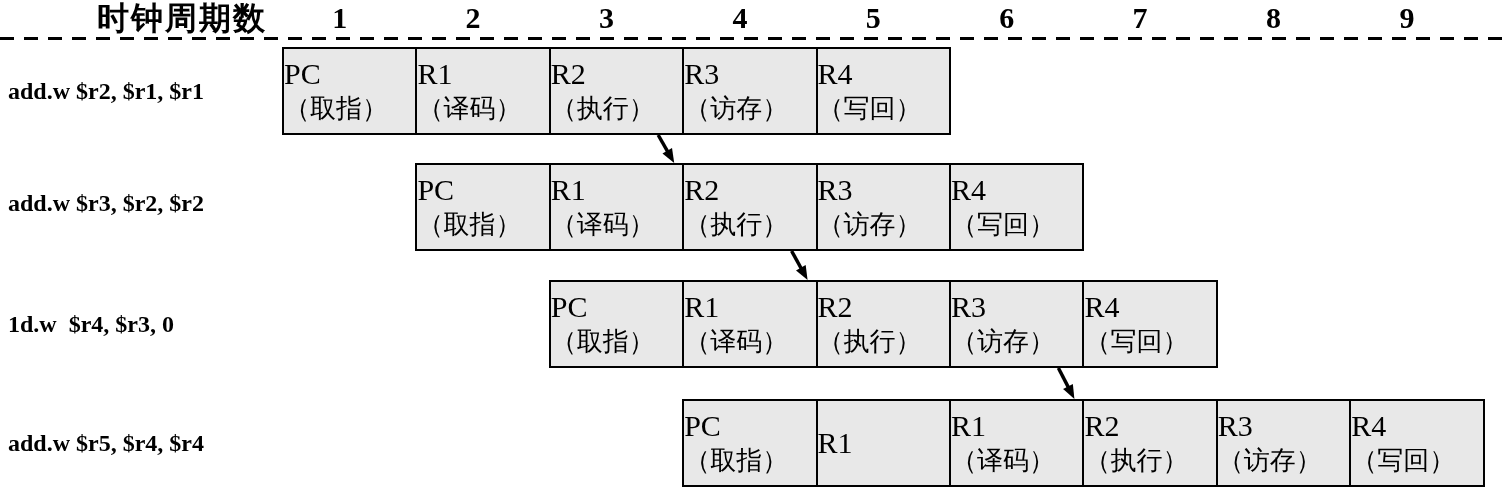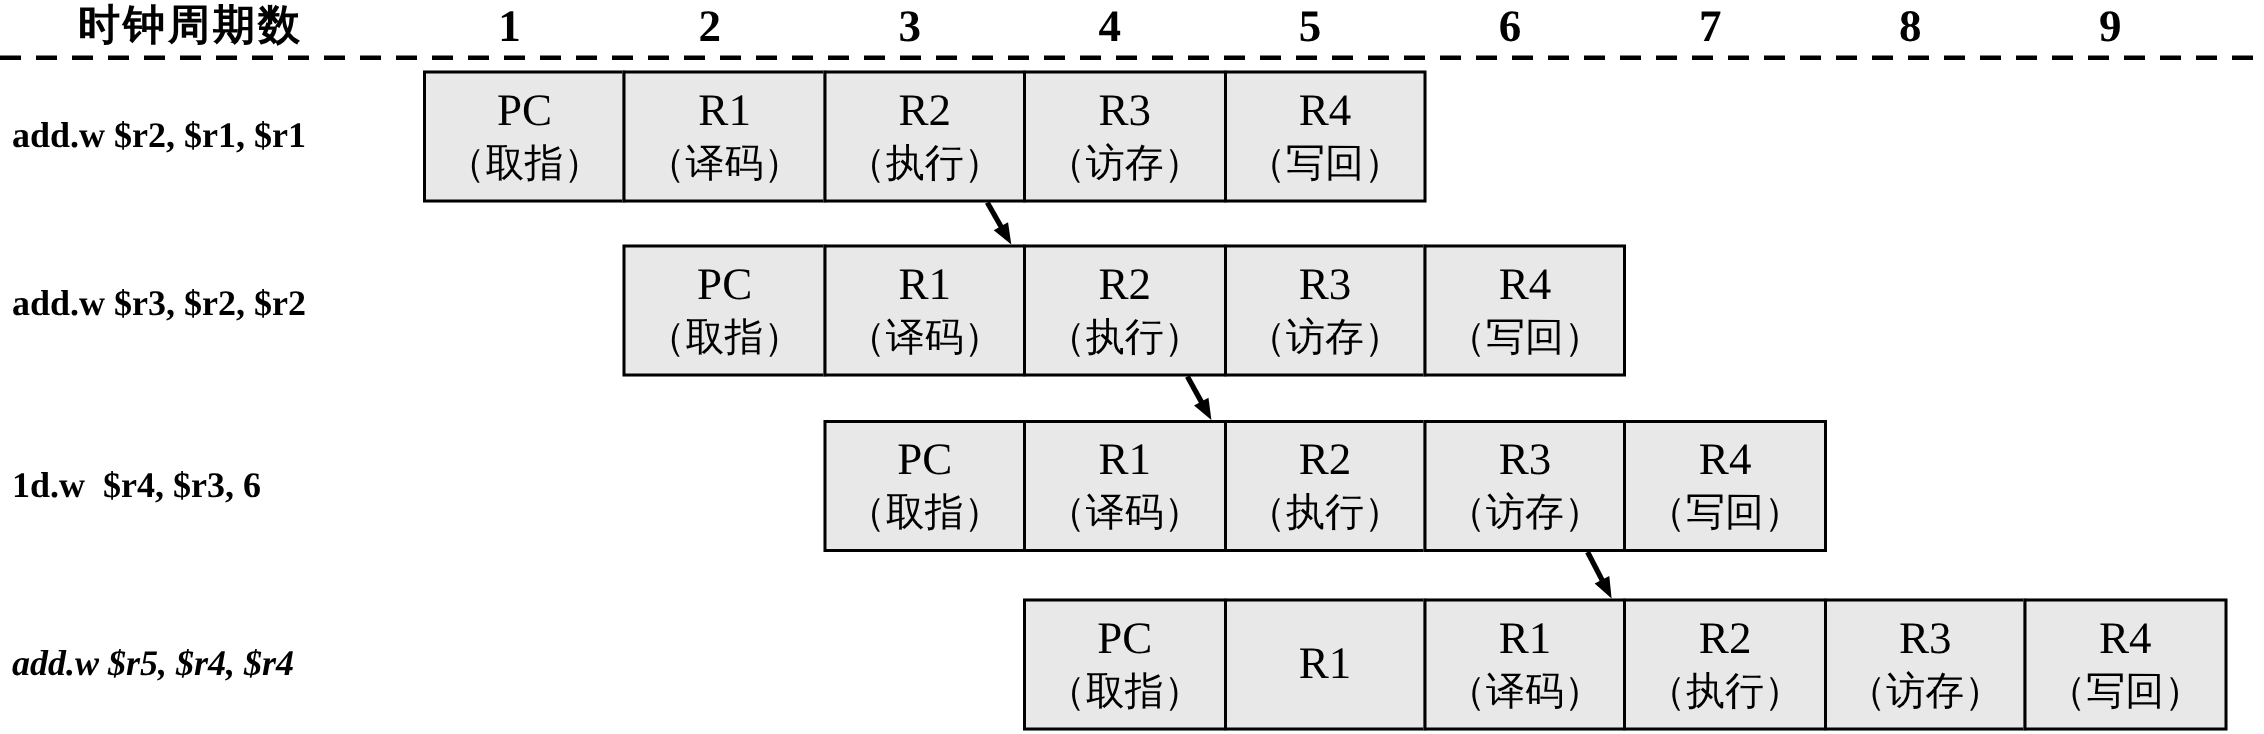--- a/index.html
+++ b/index.html
@@ -6,21 +6,21 @@
   .diagram{
     position:relative;
     width:1509px;height:489px;
     background:var(--bg,#ffffff);
     font-family:"Liberation Serif","DejaVu Serif",serif;
     color:var(--ink,#000);
     overflow:hidden;
   }
   .title{
     position:absolute;left:52px;top:0;width:215px;
-    text-align:left;font-size:28px;font-weight:bold;
+    text-align:right;font-size:32px;font-weight:bold;
     line-height:36px;letter-spacing:2px;white-space:nowrap;
   }
   .cycle-num{
     position:absolute;top:0;transform:translateX(-50%);
     font-size:30px;font-weight:bold;line-height:36px;
   }
   .divider{
     position:absolute;left:0;top:37px;width:1509px;height:3px;
     background:repeating-linear-gradient(to right,
       var(--ink,#000) 0,var(--ink,#000) 14px,
@@ -28,21 +28,21 @@
   }
   .instr-label{
     position:absolute;left:8px;height:88px;
     display:flex;align-items:center;
     font-size:24px;font-weight:bold;white-space:pre;
   }
   .stage-box{
     position:absolute;box-sizing:border-box;height:88px;
     background:var(--fill,#e8e8e8);
     border:2px solid var(--ink,#000);
-    display:flex;flex-direction:column;align-items:center;justify-content:center;
+    display:flex;flex-direction:column;align-items:flex-start;justify-content:center;
     row-gap:2px;
   }
   .stage-reg{font-size:30px;line-height:34px;}
   .stage-action{font-size:26px;line-height:32px;white-space:nowrap;}
   .arrows{position:absolute;left:0;top:0;pointer-events:none;}
 </style>
 </head>
 <body>
 
 <div class="diagram" style="--bg: #ffffff; --fill: #e8e8e8; --ink: #000000;">
@@ -95,42 +95,42 @@
         <div class="stage-action">（执行）</div>
       </div>
       <div class="stage-box" style="left: 815.6px; top: 163px; width: 135.4px;">
         <div class="stage-reg">R3</div>
         <div class="stage-action">（访存）</div>
       </div>
       <div class="stage-box" style="left: 949px; top: 163px; width: 135.4px;">
         <div class="stage-reg">R4</div>
         <div class="stage-action">（写回）</div>
       </div>
-      <div class="instr-label" style="top: 280px;">1d.w  $r4, $r3, 6</div>
+      <div class="instr-label" style="top: 280px;">1d.w  $r4, $r3, 0</div>
       <div class="stage-box" style="left: 548.8px; top: 280px; width: 135.4px;">
         <div class="stage-reg">PC</div>
         <div class="stage-action">（取指）</div>
       </div>
       <div class="stage-box" style="left: 682.2px; top: 280px; width: 135.4px;">
         <div class="stage-reg">R1</div>
         <div class="stage-action">（译码）</div>
       </div>
       <div class="stage-box" style="left: 815.6px; top: 280px; width: 135.4px;">
         <div class="stage-reg">R2</div>
         <div class="stage-action">（执行）</div>
       </div>
       <div class="stage-box" style="left: 949px; top: 280px; width: 135.4px;">
         <div class="stage-reg">R3</div>
         <div class="stage-action">（访存）</div>
       </div>
       <div class="stage-box" style="left: 1082.4px; top: 280px; width: 135.4px;">
         <div class="stage-reg">R4</div>
         <div class="stage-action">（写回）</div>
       </div>
-      <div class="instr-label" style="top: 399px; font-style: italic;">add.w $r5, $r4, $r4</div>
+      <div class="instr-label" style="top: 399px;">add.w $r5, $r4, $r4</div>
       <div class="stage-box" style="left: 682.2px; top: 399px; width: 135.4px;">
         <div class="stage-reg">PC</div>
         <div class="stage-action">（取指）</div>
       </div>
       <div class="stage-box" style="left: 815.6px; top: 399px; width: 135.4px;">
         <div class="stage-reg">R1</div>
       </div>
       <div class="stage-box" style="left: 949px; top: 399px; width: 135.4px;">
         <div class="stage-reg">R1</div>
         <div class="stage-action">（译码）</div>

